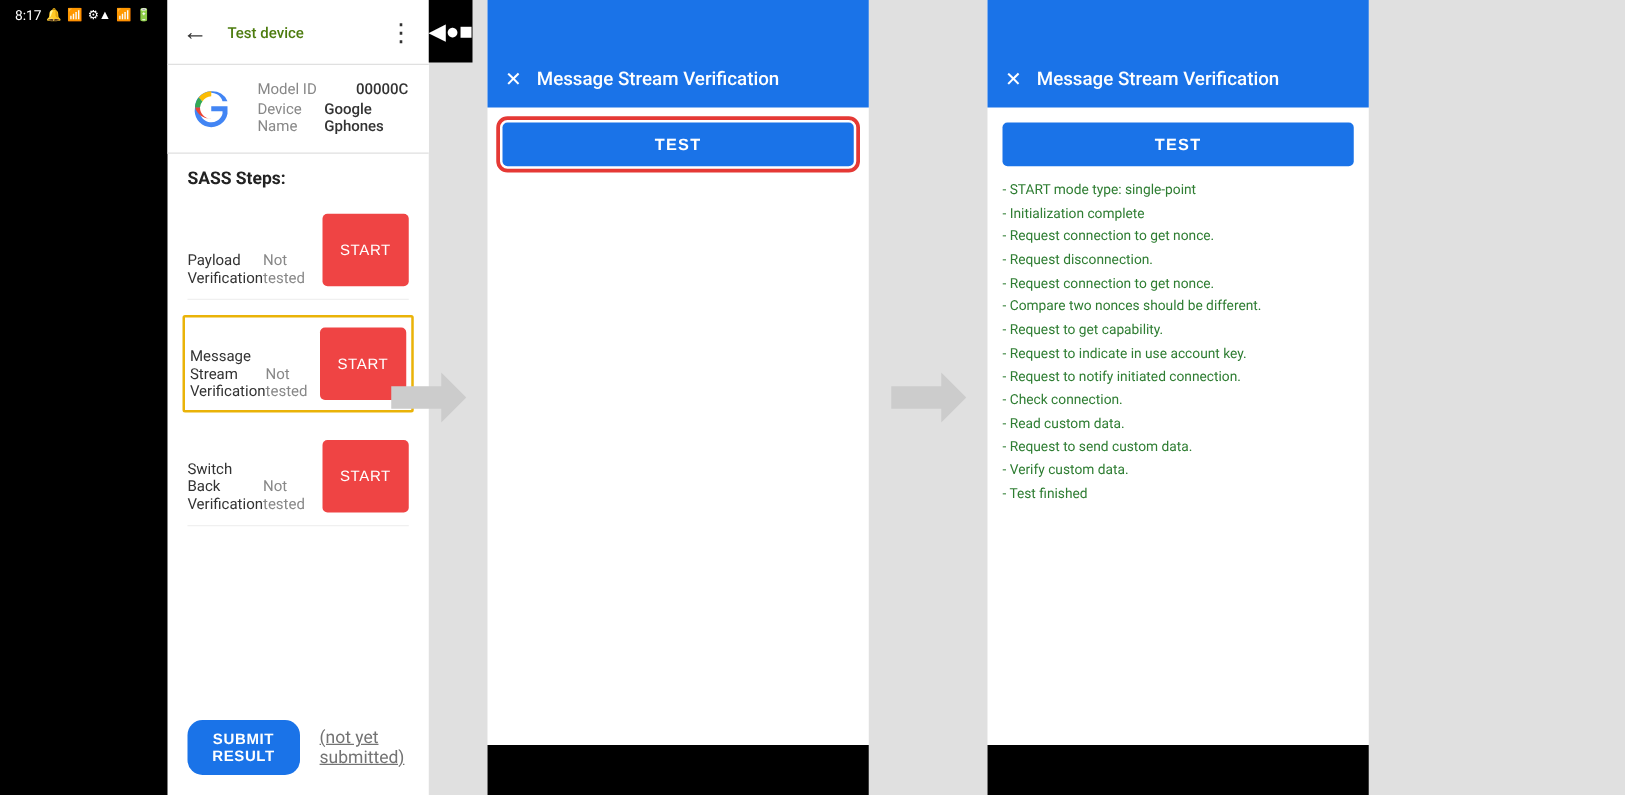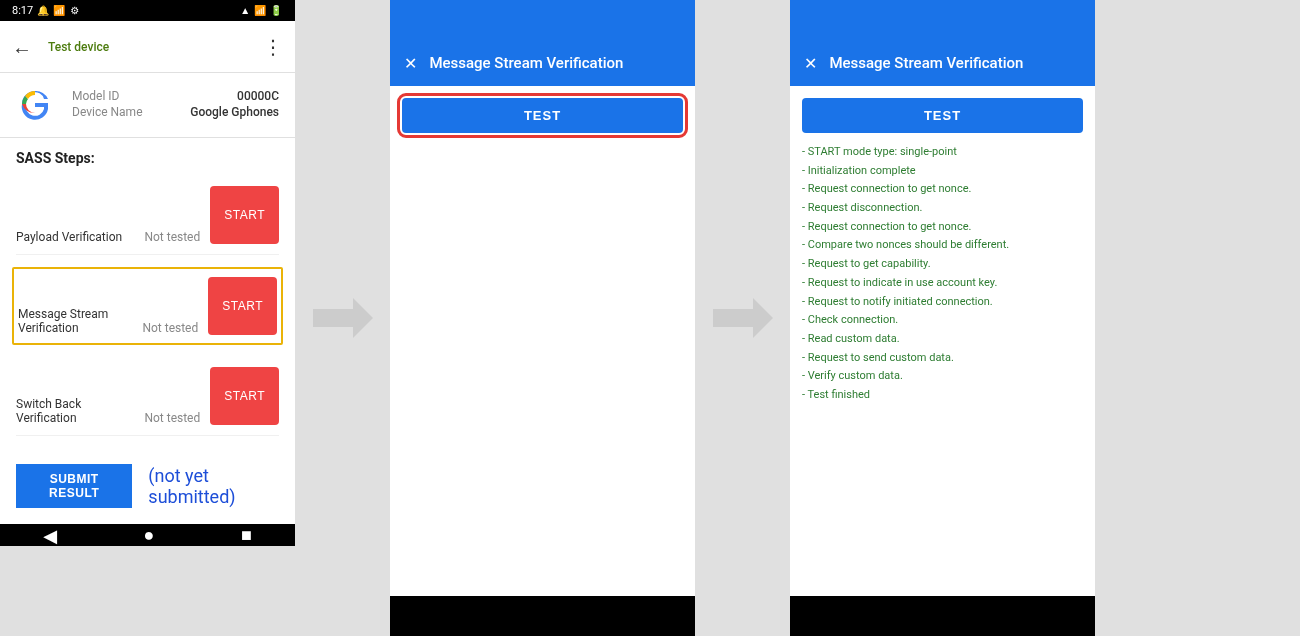--- a/index.html
+++ b/index.html
@@ -9,24 +9,24 @@
       flex-direction: row;
       width: 1300px;
       height: 636px;
       font-family: 'Roboto', Arial, sans-serif;
       overflow: hidden;
     }
 
     
     .phone-panel {
       width: 295px;
-      height: 524px;
+      height: 636px;
       background: #000;
       display: flex;
-      flex-direction: column;
+      flex-direction: row;
       flex-shrink: 0;
     }
 
     .status-bar {
       background: #000;
       color: #fff;
       display: flex;
       justify-content: space-between;
       align-items: center;
       padding: 4px 12px;
@@ -189,31 +189,32 @@
       padding: 16px;
       display: flex;
       align-items: center;
       gap: 16px;
     }
 
     .submit-btn {
       background: #1a73e8;
       color: #fff;
       border: none;
-      border-radius: 0;
+      border-radius: 12px;
       padding: 8px 14px;
       font-size: 12px;
       font-weight: 600;
       cursor: pointer;
       letter-spacing: 0.5px;
     }
 
     .submit-status {
-      font-size: 18px;
-      color: #1d4ed8;
+      font-size: 14px;
+      color: #737373;
+      text-decoration: underline;
     }
 
     .nav-bar {
       background: #000;
       height: 50px;
       display: flex;
       justify-content: space-around;
       align-items: center;
     }
 

